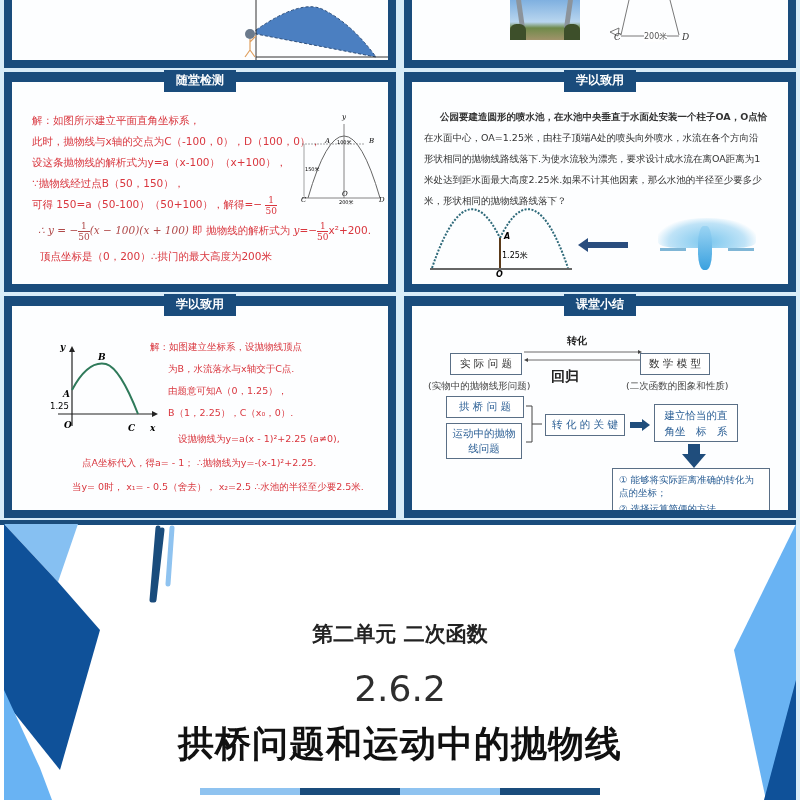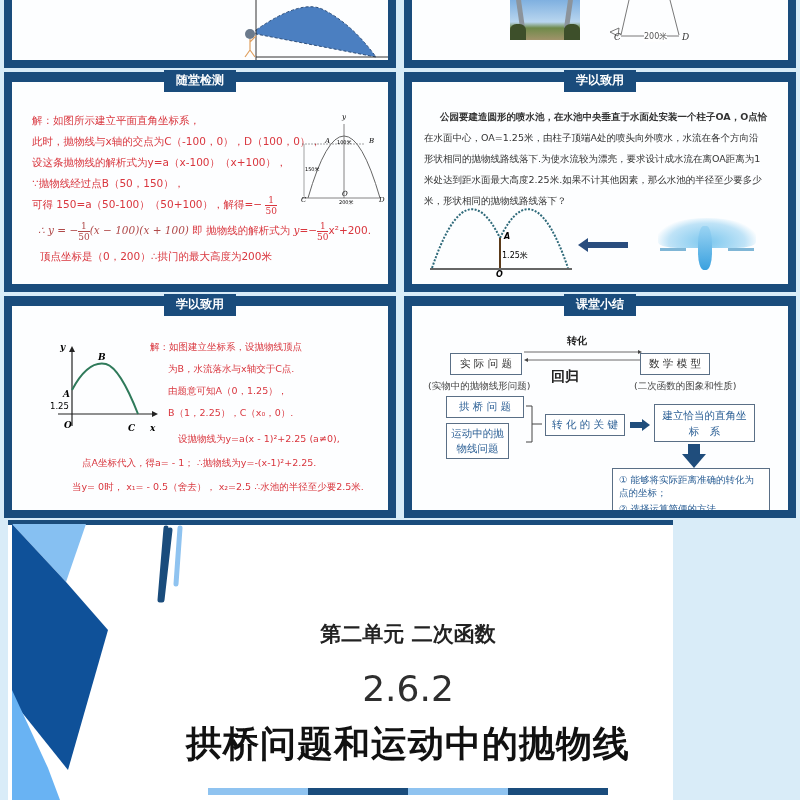--- a/index.html
+++ b/index.html
@@ -159,46 +159,46 @@
     <div class="abs" style="left:139px; top:62px; font-size:14px; font-weight:bold; color:#222;text-align:center;">回归</div>
     <svg width="120" height="20" style="left:112px; top:42px;">
       <line x1="0" y1="4" x2="114" y2="4" stroke="#444" stroke-width="0.8"></line>
       <polygon points="114,2 118,4 114,6" fill="#444"></polygon>
       <line x1="4" y1="12" x2="118" y2="12" stroke="#444" stroke-width="0.8"></line>
       <polygon points="4,10 0,12 4,14" fill="#444"></polygon>
     </svg>
     <div class="box" style="left:38px; top:47px; width:72px; height:22px; line-height:19px; color:#333;">实 际 问 题</div>
     <div class="abs" style="left:16px; top:74px; font-size:9.5px; color:#444; white-space:nowrap;">(实物中的抛物线形问题)</div>
     <div class="box" style="left:228px; top:47px; width:70px; height:22px; line-height:19px; color:#333;">数 学 模 型</div>
-    <div class="abs" style="left:214px; top:74px; font-size:9.5px; color:#444; white-space:nowrap;margin-left:8px;">(二次函数的图象和性质)</div>
+    <div class="abs" style="left:214px; top:74px; font-size:9.5px; color:#444; white-space:nowrap;">(二次函数的图象和性质)</div>
 
     <div class="box" style="left:34px; top:90px; width:78px; height:22px; line-height:19px;">拱 桥 问 题</div>
-    <div class="box" style="left:34px; top:117px; width:63px; height:36px; line-height:15px; padding:2px 4px;">运动中的抛物线问题</div>
+    <div class="box" style="left:34px; top:117px; width:76px; height:36px; line-height:15px; padding:2px 4px;">运动中的抛物线问题</div>
     <svg width="20" height="40" style="left:114px; top:100px;">
       <path d="M0 0 H6 V36 H0 M6 18 H16" fill="none" stroke="#444" stroke-width="1"></path>
     </svg>
     <div class="box" style="left:133px; top:108px; width:80px; height:22px; line-height:19px;">转 化 的 关 键</div>
     <svg width="20" height="12" style="left:218px; top:113px;">
       <rect x="0" y="3" width="12" height="6" fill="#1f4d7c"></rect>
       <polygon points="12,0 20,6 12,12" fill="#1f4d7c"></polygon>
     </svg>
-    <div class="box" style="left:242px; top:98px; width:101px; height:38px; line-height:16px; padding:2px 6px;">建立恰当的直角坐　标　系</div>
+    <div class="box" style="left:242px; top:98px; width:84px; height:38px; line-height:16px; padding:2px 6px;">建立恰当的直角坐　标　系</div>
     <svg width="24" height="24" style="left:270px; top:138px;">
       <rect x="6" y="0" width="12" height="12" fill="#1f4d7c"></rect>
       <polygon points="0,10 24,10 12,24" fill="#1f4d7c"></polygon>
     </svg>
     <div class="box" style="left:200px; top:162px; width:158px; height:46px; text-align:left; padding:4px 6px; font-size:9.5px; line-height:13px; color:#2b5f95;">
       <div style="white-space:normal;">①  能够将实际距离准确的转化为点的坐标；</div>
       <div style="margin-top:3px;">②  选择运算简便的方法.</div>
     </div>
   </div>
   <div class="tab">课堂小结</div>
 </div>
 
-<div class="abs" style="left:0; top:520px; width:665px; height:280px; background:#ffffff; overflow:hidden;margin-left:8px;">
+<div class="abs" style="left:0; top:520px; width:800px; height:280px; background:#ffffff; overflow:hidden;">
   <div class="abs" style="left:0; top:0; width:800px; height:5px; background:#1a4c7c;"></div>
   <svg width="110" height="280" style="left:0; top:0;">
     <polygon points="4,4 78,4 58,62" fill="#86c0f2"></polygon>
     <polygon points="4,4 58,62 100,110 60,250 4,180" fill="#0f5199"></polygon>
     <polygon points="4,170 40,248 52,280 4,280" fill="#69b3f3"></polygon>
     <line x1="162" y1="10" x2="154" y2="80" stroke="#1a4c7c" stroke-width="5" stroke-linecap="round"></line>
   </svg>
   <svg width="40" height="90" style="left:148px; top:4px;">
     <line x1="10" y1="4" x2="4" y2="76" stroke="#1a4c7c" stroke-width="5" stroke-linecap="round"></line>
     <line x1="24" y1="4" x2="20" y2="60" stroke="#8fc3f0" stroke-width="5" stroke-linecap="round"></line>

